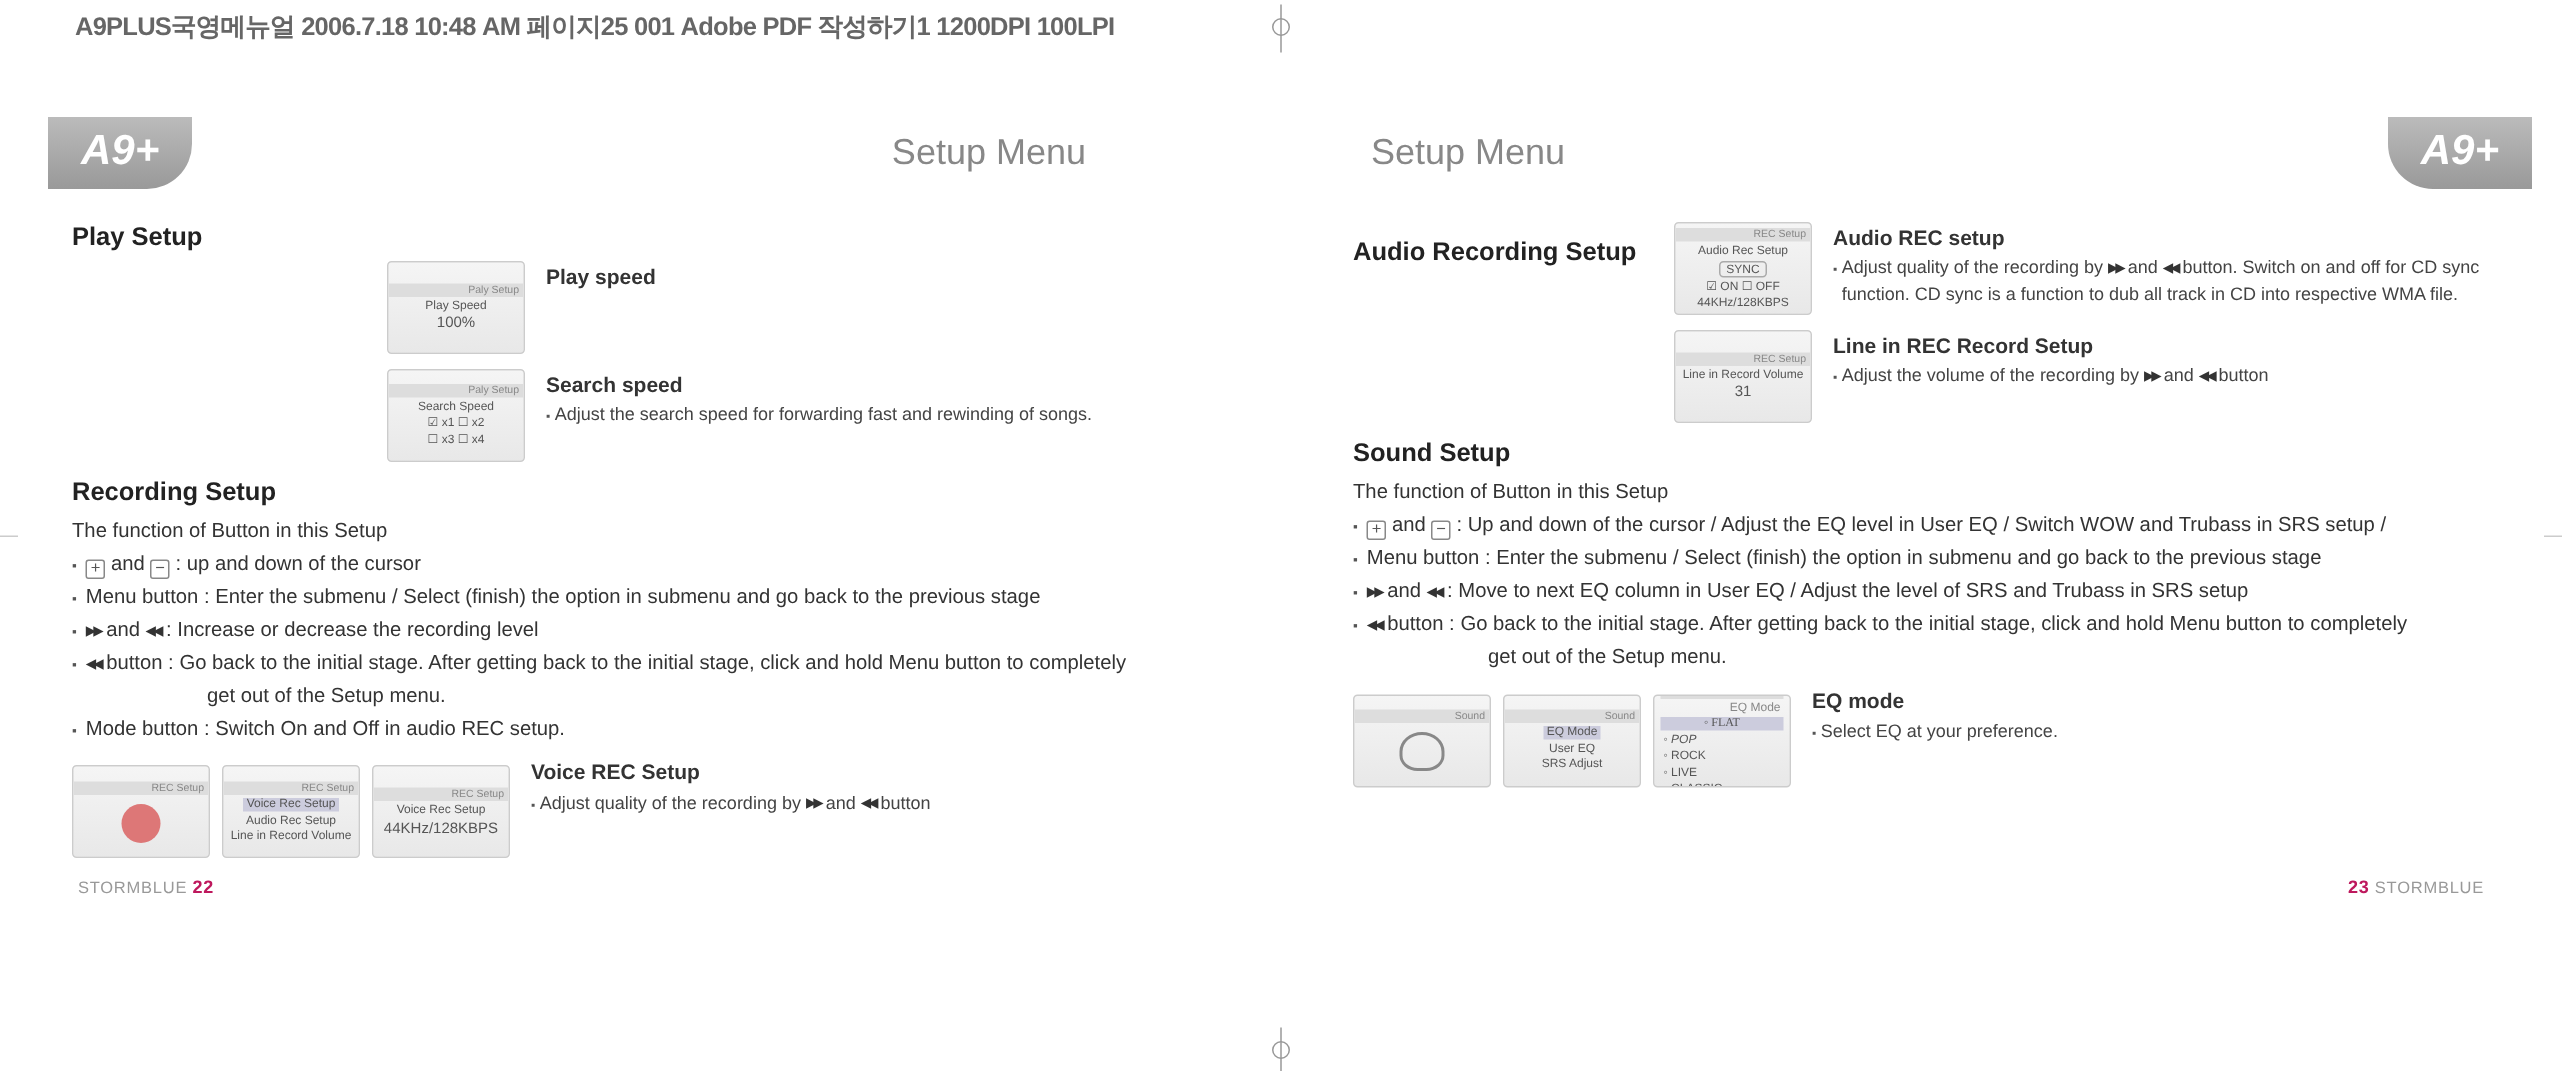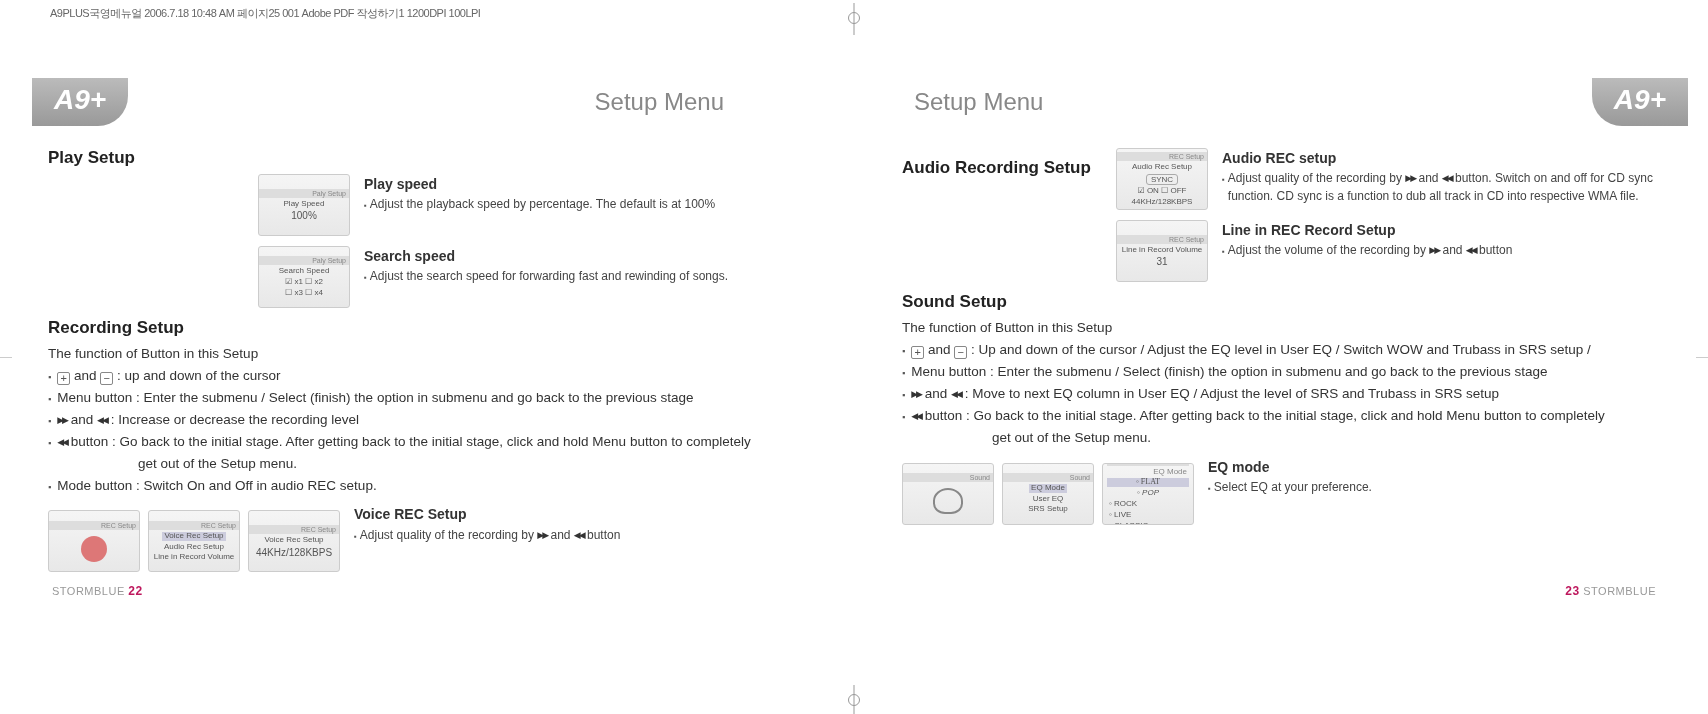--- a/index.html
+++ b/index.html
@@ -7,23 +7,24 @@
     font-family: Arial, Helvetica, sans-serif;
     background: #fff;
     width: 1708px;
     height: 714px;
     position: relative;
     color: #333;
   }
   .crop-header {
     position: absolute;
     top: 6px; left: 50px;
-    font-size: 11px;
+    font-size: 17px;
     color: #666;
     letter-spacing: -0.5px;
+    font-weight: bold;
   }
   .crop-mark-top {
     position: absolute;
     top: 12px; left: 50%;
     transform: translateX(-50%);
     width: 12px; height: 12px;
     border: 1px solid #999;
     border-radius: 50%;
   }
   .crop-mark-top::before, .crop-mark-top::after {
@@ -153,23 +154,20 @@
       <h3 class="section">Play Setup</h3>
 
       <div class="row" style="margin-left:210px;">
         <div class="thumb">
           <div class="tbar">Paly Setup</div>
           <div class="tline">Play Speed</div>
           <div class="tbig">100%</div>
         </div>
         <div class="desc">
           <h4>Play speed</h4>
-          <div class="bullet">
-              <span>Adjust the playback speed by percentage. The default is at 100%</span>
-            </div>
         </div>
       </div>
 
       <div class="row" style="margin-left:210px;">
         <div class="thumb">
           <div class="tbar">Paly Setup</div>
           <div class="tline">Search Speed</div>
           <div class="tline">☑ x1   ☐ x2</div>
           <div class="tline">☐ x3   ☐ x4</div>
         </div>
@@ -293,27 +291,27 @@
       <div class="row" style="margin-top:8px;">
         <div class="thumbs-row">
           <div class="thumb">
             <div class="tbar">Sound</div>
             <div style="width:30px;height:26px;border:2px solid #888;border-radius:50% 50% 40% 40%;margin-top:4px;"></div>
           </div>
           <div class="thumb">
             <div class="tbar">Sound</div>
             <div class="tline" style="background:#ccd;">EQ Mode</div>
             <div class="tline">User EQ</div>
-            <div class="tline">SRS Setup</div>
+            <div class="tline">SRS Adjust</div>
           </div>
           <div class="thumb" style="align-items:flex-start;padding:0 4px;">
             <div class="tbar" style="text-align:right;">Sound</div>
             <div class="tline" style="align-self:stretch;text-align:right;color:#888;">EQ Mode</div>
             <div class="tline" style="background:#ccd;align-self:stretch;text-align:center;font-family:Liberation Serif, serif;">◦ FLAT</div>
-            <div class="tline" style="align-self:stretch;text-align:center;font-style:italic;">◦ POP</div>
+            <div class="tline" style="align-self:stretch;text-align:left;font-style:italic;">◦ POP</div>
             <div class="tline" style="align-self:stretch;text-align:left;">◦ ROCK</div>
             <div class="tline" style="align-self:stretch;text-align:left;">◦ LIVE</div>
             <div class="tline" style="align-self:stretch;text-align:left;">◦ CLASSIC</div>
           </div>
         </div>
         <div class="desc">
           <h4>EQ mode</h4>
           <div class="bullet">
               <span>Select EQ at your preference.</span>
             </div>

